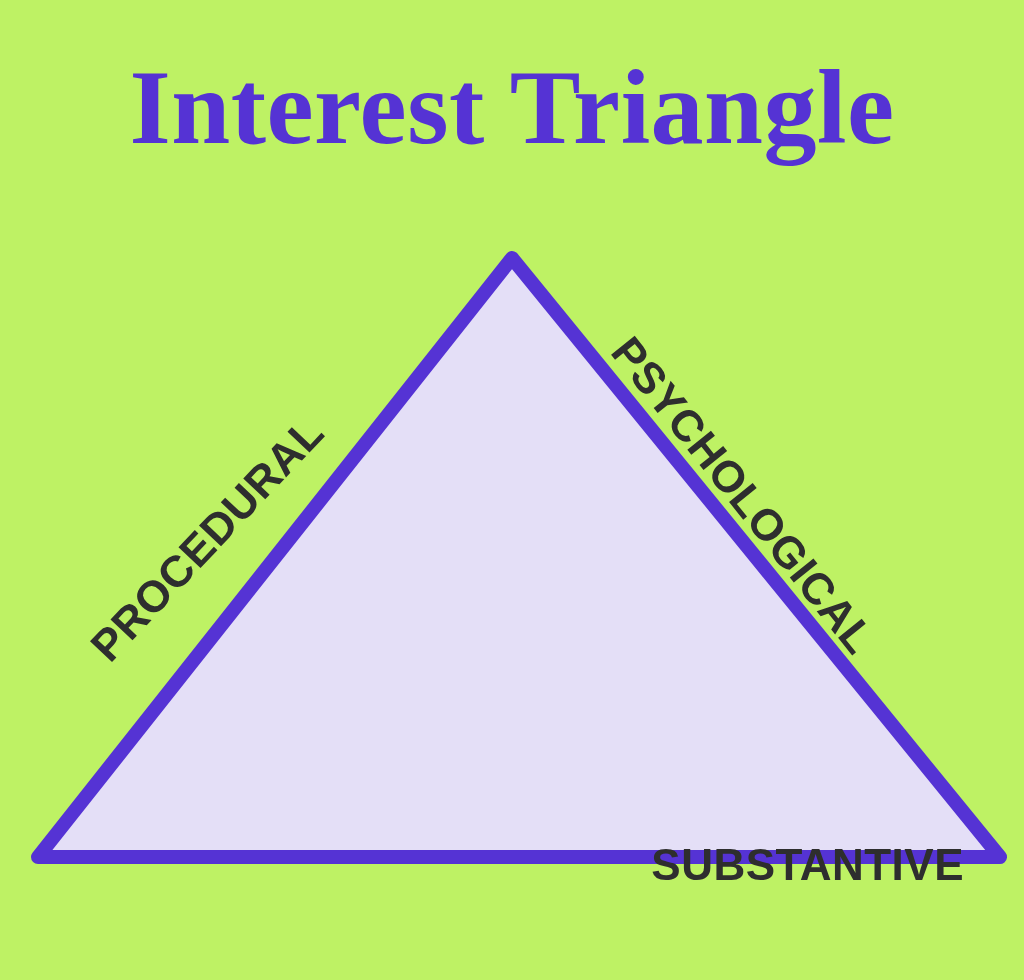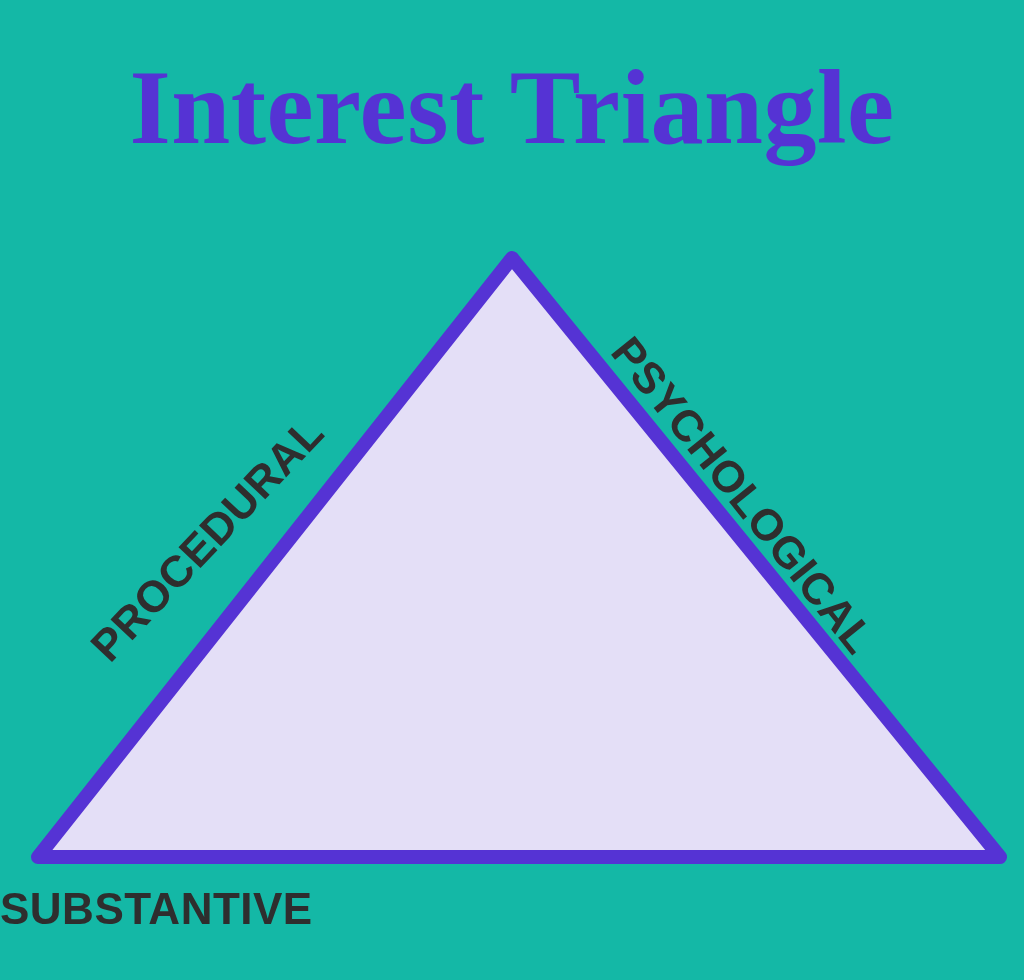--- a/index.html
+++ b/index.html
@@ -74,29 +74,29 @@
 
   #label-psychological {
     left: 621px;
     top: 318px;
     transform: rotate(51.3deg);
     transform-origin: 0 50%;
   }
 
   #label-substantive {
     left: 0;
-    top: 884px;
+    top: 840px;
     width: 964px;
-    text-align: left;
+    text-align: right;
   }
 </style>
 </head>
 <body>
 
-<div id="canvas" style="background: #14b8a6;">
+<div id="canvas" style="background: #bef264;">
 
   <div id="title" style="color: rgb(85, 51, 212);">Interest Triangle</div>
 
   <div id="figure">
     <svg id="triangle-svg" width="1024" height="980" viewBox="0 0 1024 980">
       <polygon points="512,258 1000,857 38,857" fill="#E4DFF7" stroke="#5533D4" stroke-width="14" stroke-linejoin="round"></polygon>
     </svg>
 
     <div class="edge-label" id="label-procedural" style="color: rgb(46, 46, 46);">PROCEDURAL</div>
 

